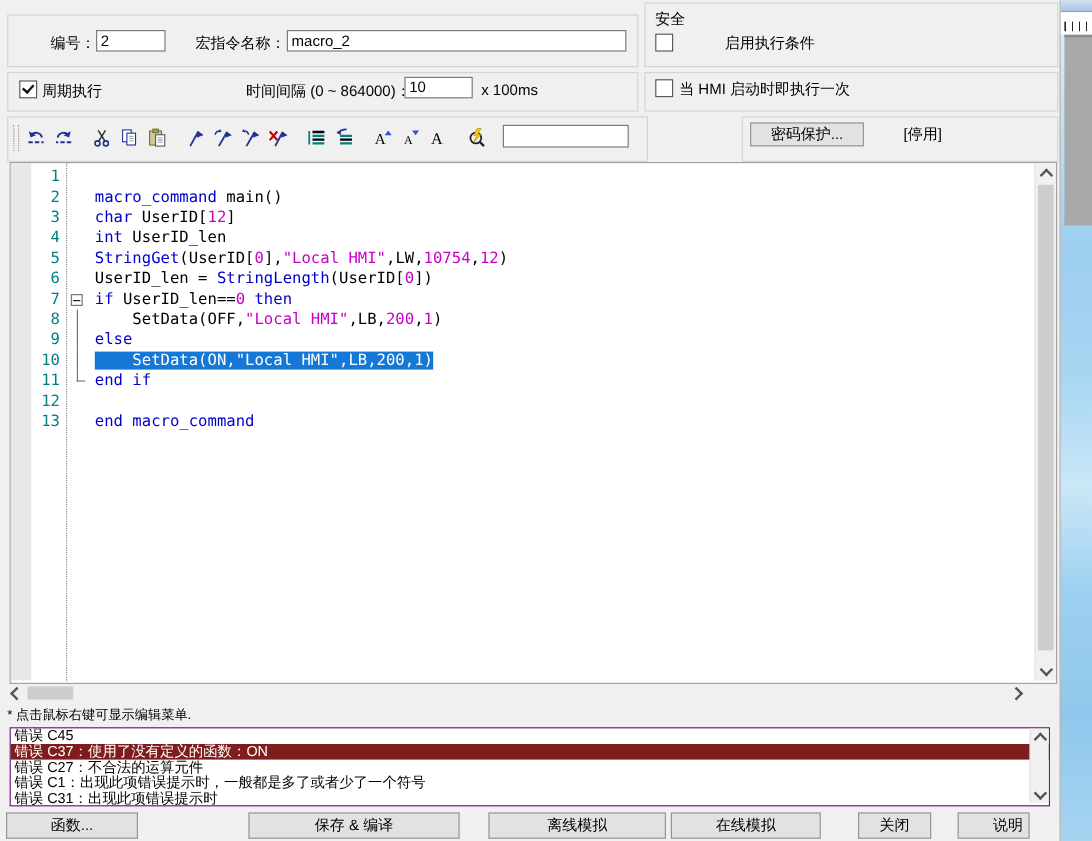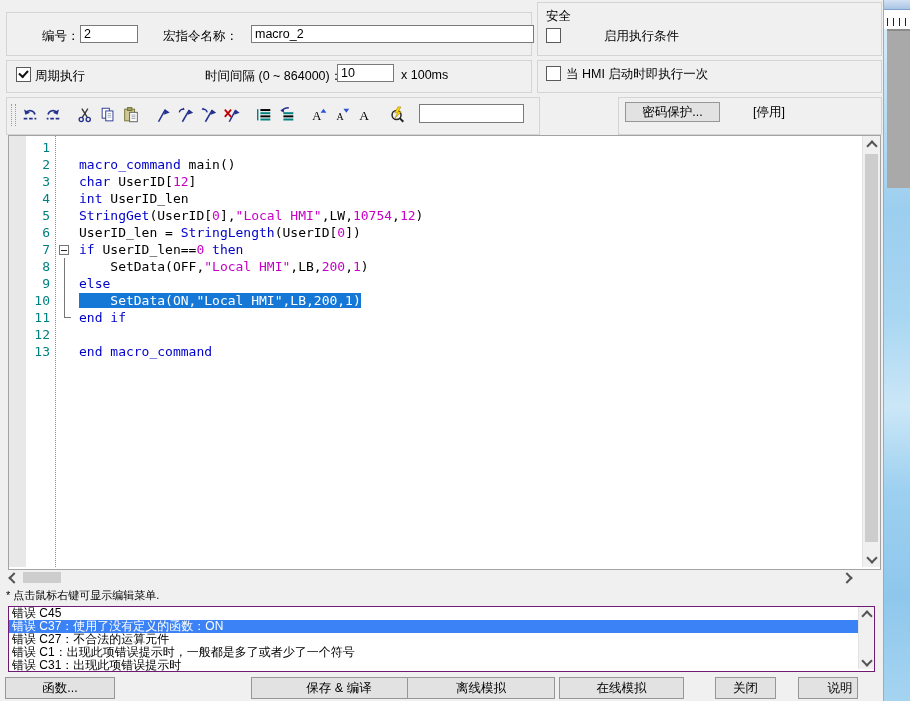--- a/index.html
+++ b/index.html
@@ -34,21 +34,21 @@
   #l-sec {left:546px;top:8px;}
   #l-cond{left:566px;top:28px;margin-left:38px;}
   #l-per {left:35px;top:68px;}
   #l-int {left:205px;top:68px;}
   #l-unit{left:401px;top:68px;}
   #l-run {left:566px;top:66px;}
 
   input.tfield{position:absolute;background:#fff;border:1px solid #7a7a7a;
        font:12.5px "Liberation Sans",sans-serif;padding:1px 3px;outline:none;}
   #f-num {left:80px;top:25px;width:50px;height:14px;}
-  #f-name{left:239px;top:25px;width:275px;height:14px;margin-left:12px;}
+  #f-name{left:239px;top:25px;width:275px;height:14px;}
   #f-int {left:337px;top:64px;width:49px;height:14px;}
   #f-find{left:412px;top:6px;width:97px;height:15px;}
 
   .cb{position:absolute;width:13px;height:13px;background:#fff;border:1px solid #5a5a5a;}
   #cb-cond{left:546px;top:28px;}
   #cb-per {left:16px;top:67px;}
   #cb-run {left:546px;top:66px;}
   .cb.checked::after{content:"";position:absolute;left:2px;top:2px;width:7px;height:4px;
       border-left:2px solid #111;border-bottom:2px solid #111;transform:rotate(-48deg);}
 
@@ -91,27 +91,27 @@
   .chev.left{transform:rotate(-45deg);}
   .chev.right{transform:rotate(135deg);}
   #hsb{position:absolute;left:5px;top:570px;width:852px;height:15px;background:#f0f0f0;}
   #hsb .thumb{position:absolute;left:18px;top:2px;width:38px;height:11px;background:#cdcdcd;}
 
   #l-hint{left:6px;top:588px;font-size:11px;}
 
   
   #errlist{position:absolute;left:8px;top:606px;width:865px;height:64px;background:#fff;border:1px solid #701a75;overflow:hidden;}
   .erow{height:13px;font:12px/13px "Liberation Sans",sans-serif;padding-left:3px;white-space:nowrap;}
-  .erow.esel{background:#3b82f6;color:#fff;}
+  .erow.esel{background:#7f1d1d;color:#fff;}
   .esb{position:absolute;right:0;top:0;width:15px;height:62px;background:#f0f0f0;border-left:1px solid #e3e3e3;}
 
   
   .fbtn{top:677px;height:22px;}
   #fb0{left:5px;width:110px;}
-  #fb1{left:207px;width:176px;margin-left:44px;}
+  #fb1{left:207px;width:176px;}
   #fb2{left:407px;width:148px;}
   #fb3{left:559px;width:125px;}
   #fb4{left:715px;width:61px;}
   #fb5{left:798px;width:60px;padding-left:24px;}
 </style>
 </head>
 <body>
 
 <div id="screen">
 

